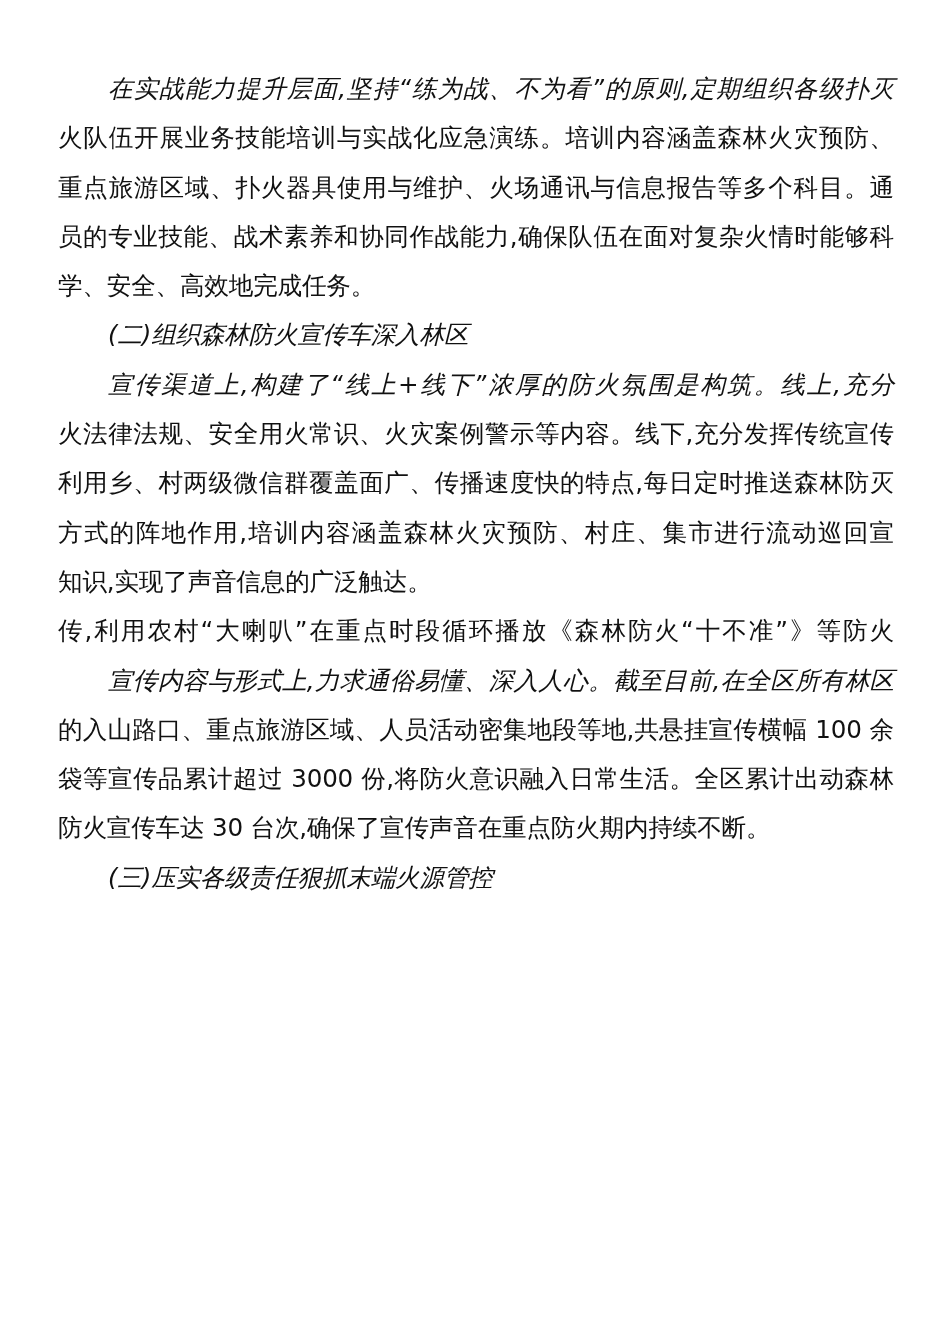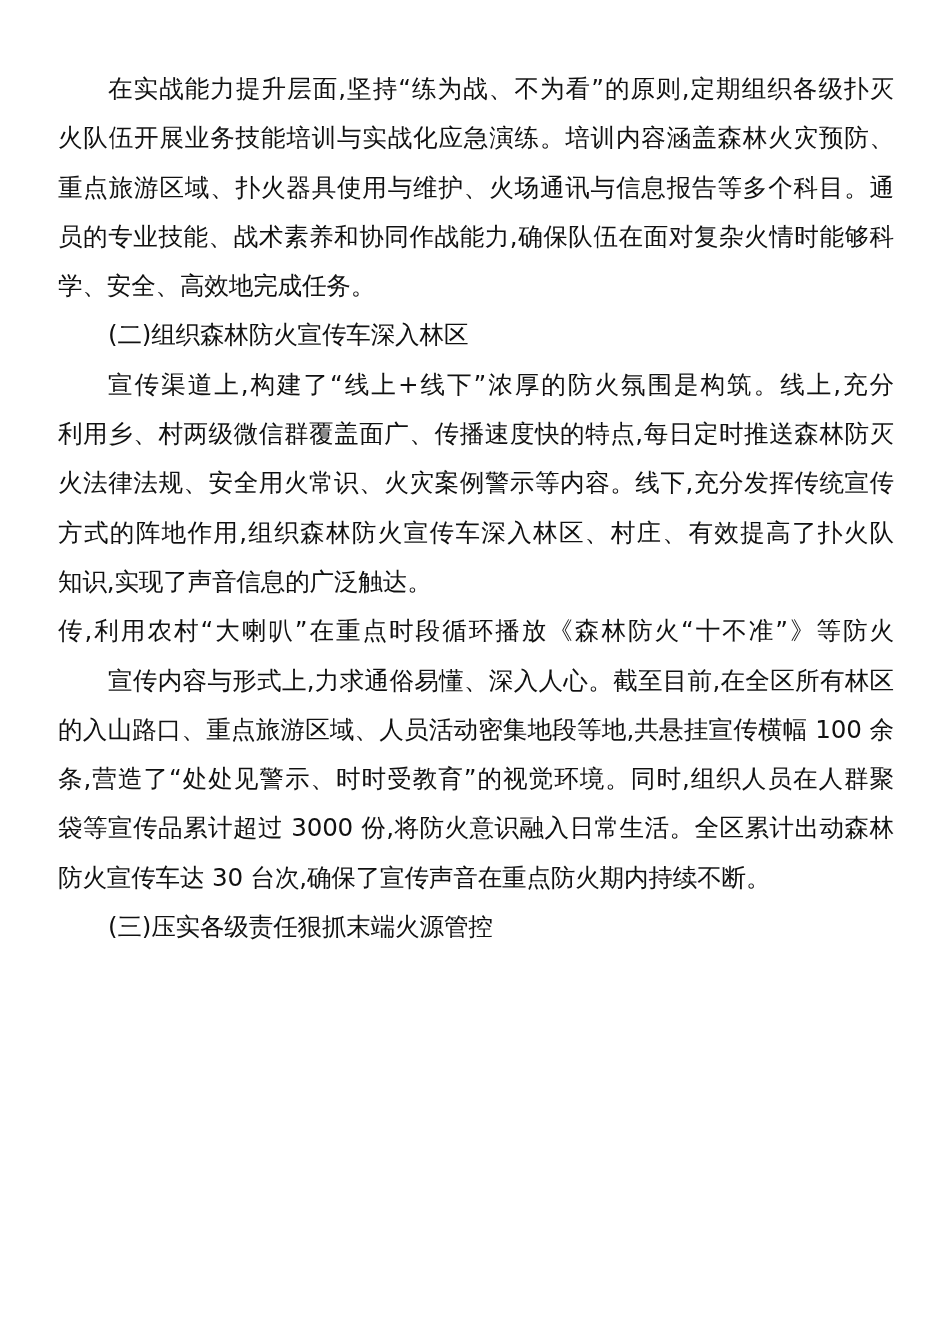--- a/index.html
+++ b/index.html
@@ -27,20 +27,21 @@
       font-size: 24.6px;
       white-space: nowrap;
       letter-spacing: -0.2px;
     }
     .line.justify {
       text-align: justify;
       text-align-last: justify;
     }
     .line.indent {
       padding-left: 50px;
+      font-style: italic;
     }
   </style>
 </head>
 <body>
 
 <div class="page">
 
   <div>
     <div class="line justify indent">在实战能力提升层面,坚持“练为战、不为看”的原则,定期组织各级扑灭</div>
     <div class="line justify">火队伍开展业务技能培训与实战化应急演练。培训内容涵盖森林火灾预防、</div>
@@ -49,31 +50,30 @@
     <div class="line">学、安全、高效地完成任务。</div>
   </div>
 
   <div>
     <div class="line indent">(二)组织森林防火宣传车深入林区</div>
   </div>
 
 
   <div>
     <div class="line justify indent">宣传渠道上,构建了“线上+线下”浓厚的防火氛围是构筑。线上,充分</div>
+    <div class="line justify">火法律法规、安全用火常识、火灾案例警示等内容。线下,充分发挥传统宣传</div>
     <div class="line justify">利用乡、村两级微信群覆盖面广、传播速度快的特点,每日定时推送森林防灭</div>
-    <div class="line justify">火法律法规、安全用火常识、火灾案例警示等内容。线下,充分发挥传统宣传</div>
-    <div class="line justify">方式的阵地作用,组织森林防火宣传车深入林区、村庄、有效提高了扑火队</div>
+    <div class="line justify">方式的阵地作用,培训内容涵盖森林火灾预防、村庄、集市进行流动巡回宣</div>
     <div class="line">知识,实现了声音信息的广泛触达。</div>
     <div class="line justify">传,利用农村“大喇叭”在重点时段循环播放《森林防火“十不准”》等防火</div>
   </div>
 
   <div>
     <div class="line justify indent">宣传内容与形式上,力求通俗易懂、深入人心。截至目前,在全区所有林区</div>
     <div class="line justify">的入山路口、重点旅游区域、人员活动密集地段等地,共悬挂宣传横幅 100 余</div>
-    <div class="line justify">条,营造了“处处见警示、时时受教育”的视觉环境。同时,组织人员在人群聚</div>
     <div class="line justify">袋等宣传品累计超过 3000 份,将防火意识融入日常生活。全区累计出动森林</div>
     <div class="line">防火宣传车达 30 台次,确保了宣传声音在重点防火期内持续不断。</div>
   </div>
 
   <div>
     <div class="line indent">(三)压实各级责任狠抓末端火源管控</div>
   </div>
 
 </div>
 

